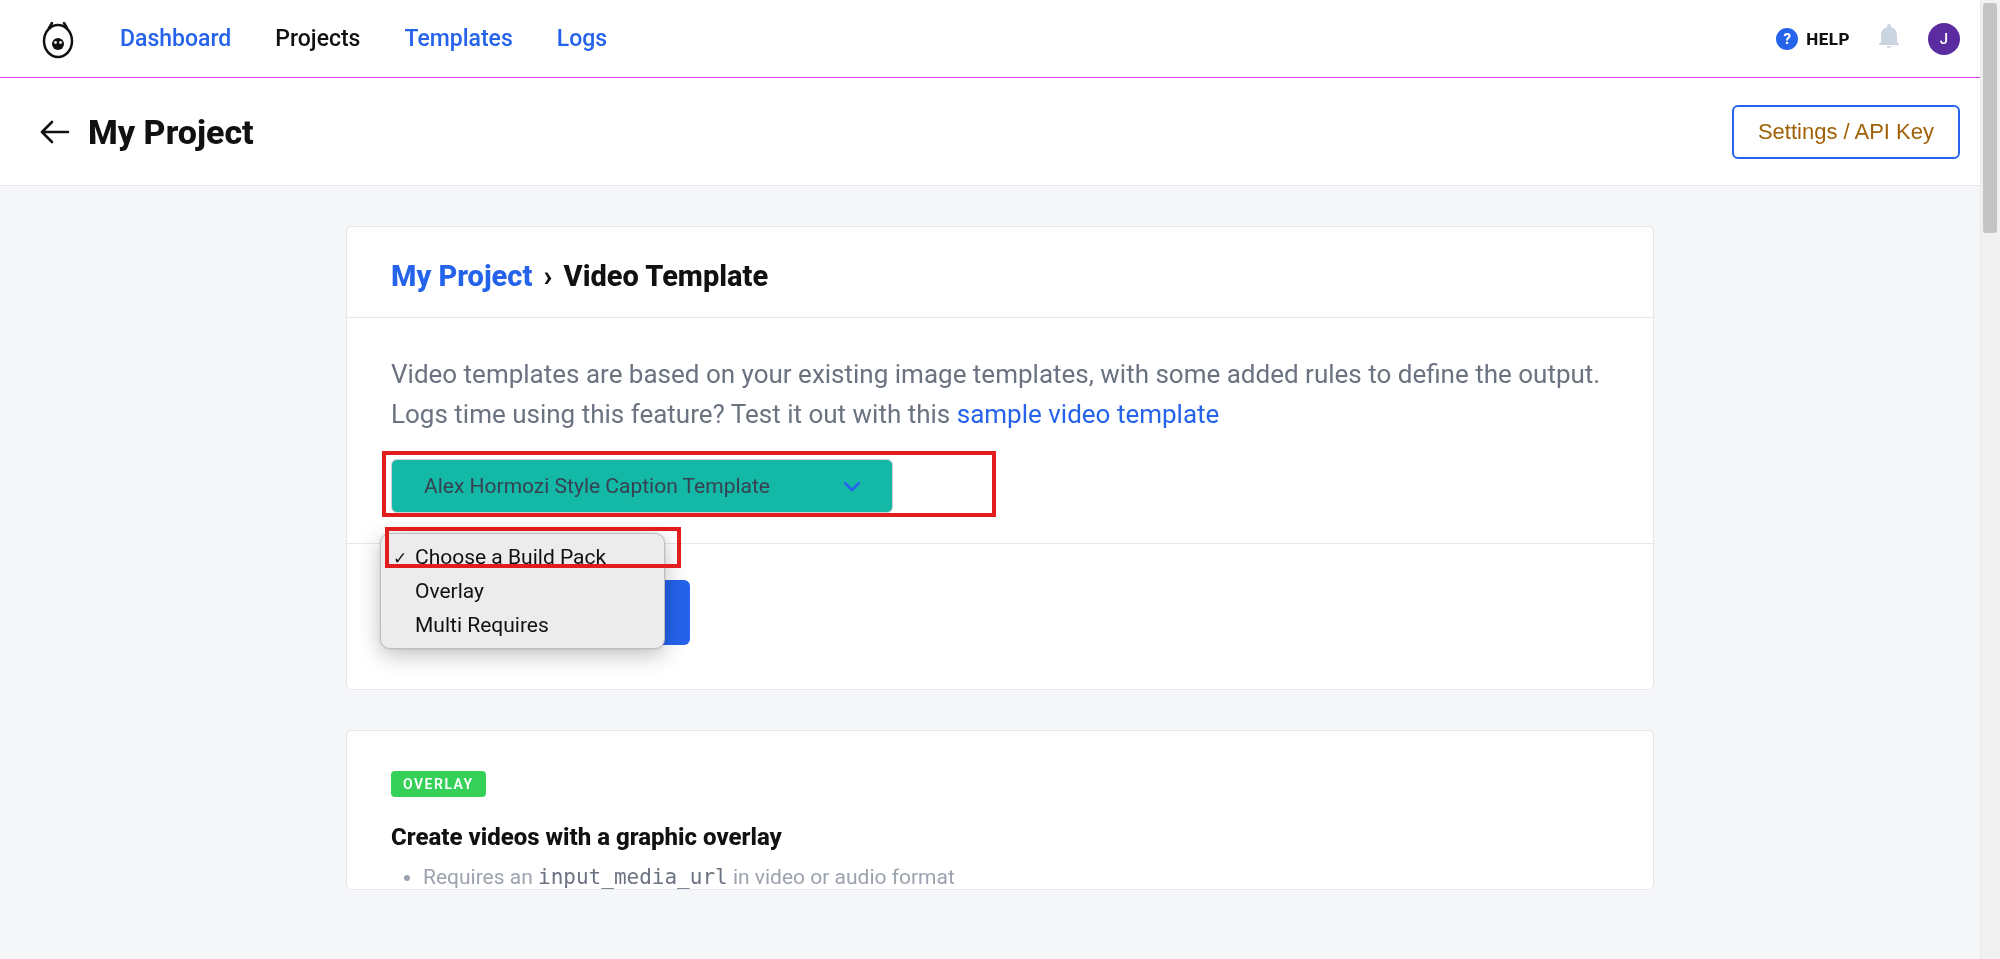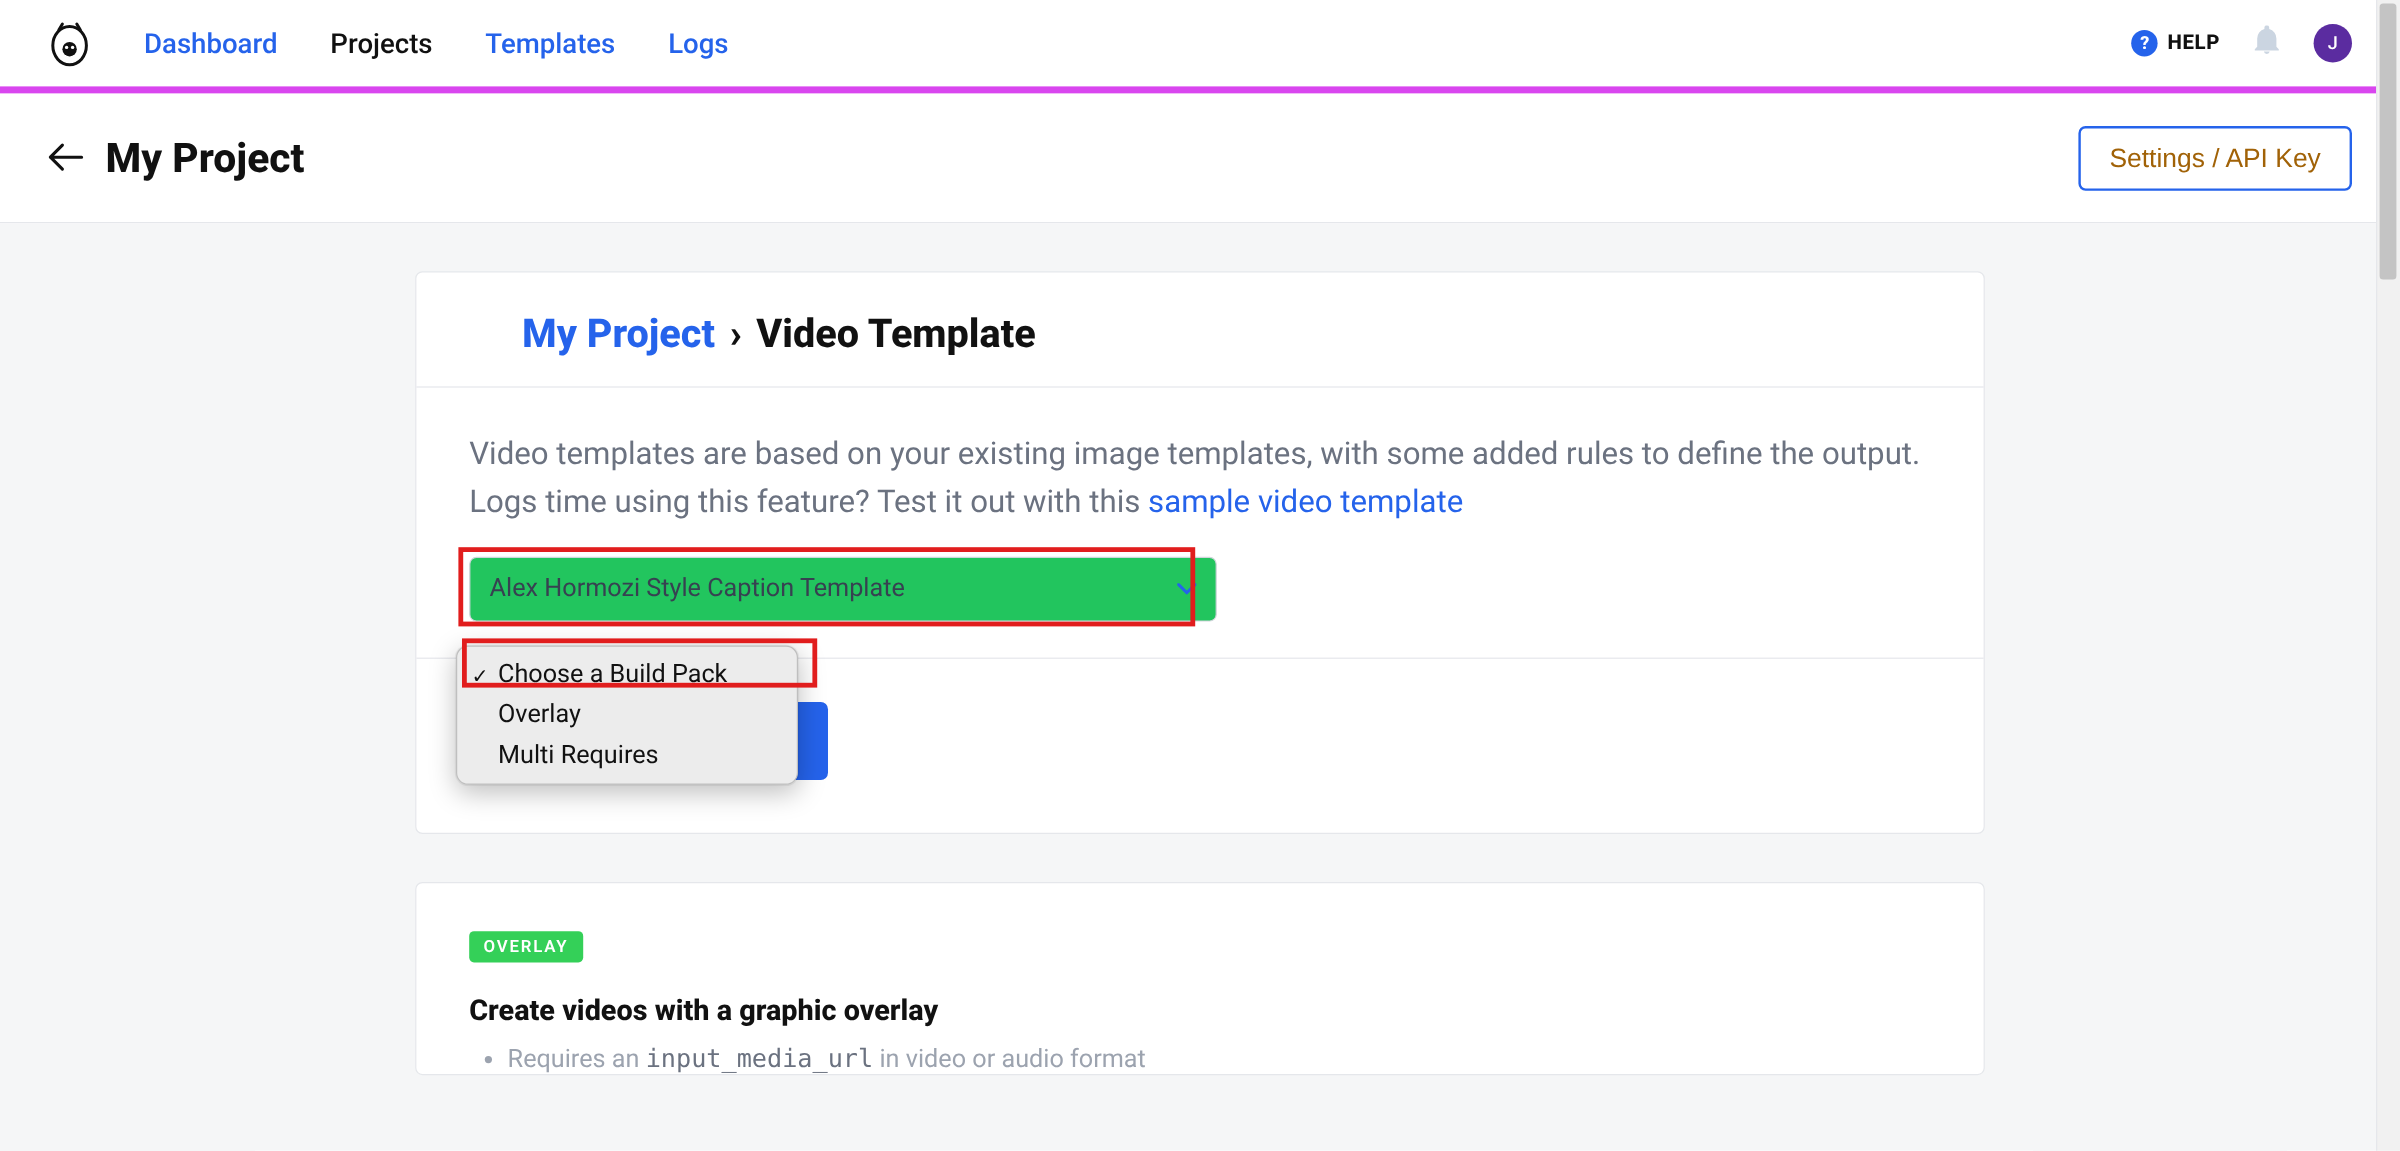--- a/index.html
+++ b/index.html
@@ -8,21 +8,21 @@
     background: #fff;
     color: #111;
     width: 2000px;
     height: 959px;
     overflow: hidden;
     position: relative;
   }
   
   .topnav {
     height: 78px;
-    border-bottom: 6px solid #d946ef;
+    border-bottom: 1px solid #d946ef;
     display: flex;
     align-items: center;
     padding: 0 40px;
     justify-content: space-between;
   }
   .topnav-left { display: flex; align-items: center; gap: 44px; }
   .logo {
     width: 36px; height: 40px; position: relative;
   }
   .logo svg { width: 36px; height: 40px; }
@@ -74,39 +74,39 @@
     background: #fff;
     border: 1px solid #e5e7eb;
     border-radius: 6px;
     position: relative;
   }
   
   .card-header {
     padding: 32px 44px 24px;
     border-bottom: 1px solid #e5e7eb;
   }
-  .breadcrumb { font-size: 33px; font-weight: 800; margin-left: 44px; }
+  .breadcrumb { font-size: 29px; font-weight: 800; }
   .breadcrumb-link { color: #2563eb; cursor: pointer; }
   .breadcrumb-sep { color: #111; padding: 0 4px; font-weight: 800;}
   .breadcrumb-current { color: #111; }
   .card-body { padding: 36px 44px 30px; border-bottom: 1px solid #e5e7eb; }
   .intro-text { font-size: 26px; color: #6b7280; line-height: 1.55; }
   .intro-text .link { color: #2563eb; cursor: pointer; }
   
   .template-select-wrap {
     margin-top: 24px;
     position: relative;
     width: 602px;
   }
   .template-select {
-    width: 623px;
+    width: 502px;
     border: 1px solid #d1d5db; border-radius: 6px;
-    padding: 14px 16px; font-size: 21px; color: #374151;
+    padding: 14px 32px; font-size: 21px; color: #374151;
     display: flex; justify-content: space-between; align-items: center;
-    cursor: pointer; background: #22c55e; position: relative;
+    cursor: pointer; background: #14b8a6; position: relative;
   }
   .chevron-down { color: #2563eb; font-size: 18px; }
   .red-box-1 {
     position: absolute; border: 4px solid #e11d1d;
     left: -9px; top: -8px; width: 614px; height: 66px; pointer-events: none;
   }
   
   .dropdown-popup {
     position: absolute;
     left: -11px; top: 74px;

